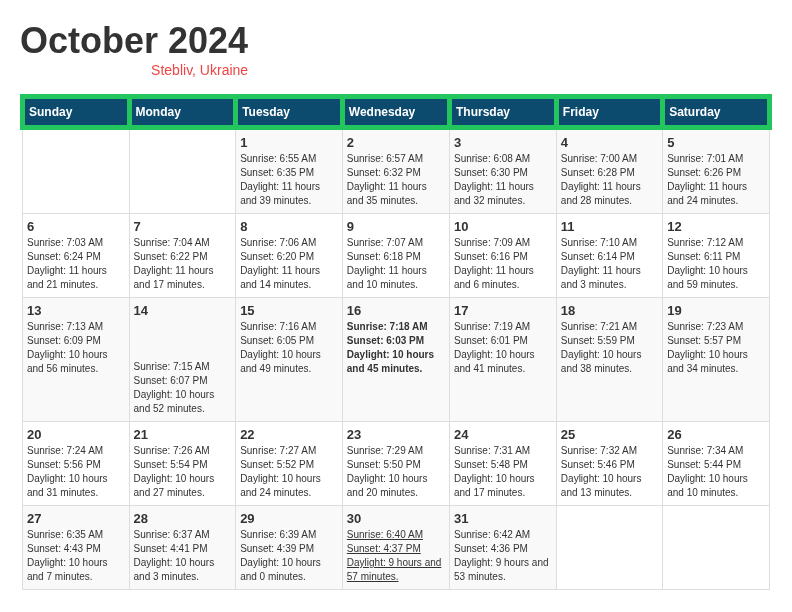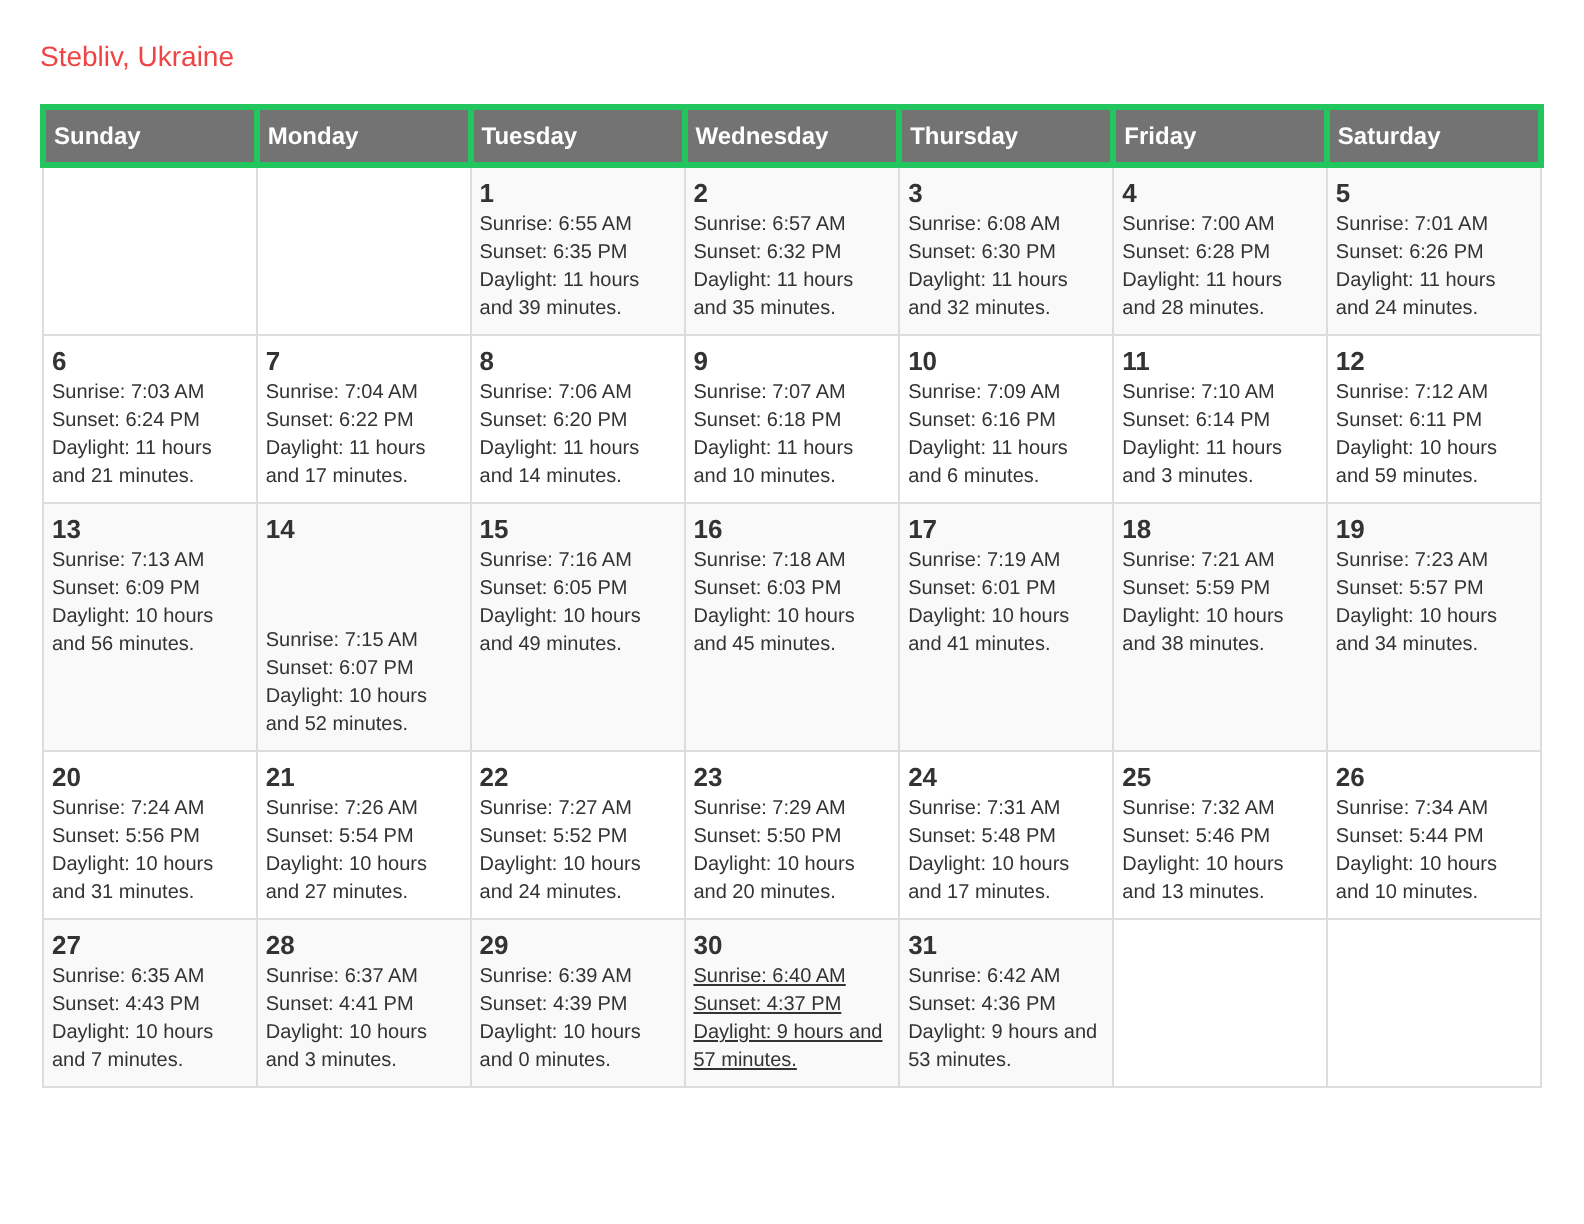--- a/index.html
+++ b/index.html
@@ -36,27 +36,27 @@
     .subtitle {
       font-size: 14px;
       color: #ef4444;
     }
     .calendar {
       width: 100%;
       border-collapse: collapse;
       font-size: 10.5px;
     }
     .calendar thead th {
-      background-color: #737373;
+      background-color: #0c4a6e;
       color: #fff;
       padding: 6px 4px;
       text-align: left;
       font-size: 12px;
       font-weight: bold;
-      border: 3px solid #22c55e;
+      border: 5px solid #22c55e;
     }
     .calendar tbody tr {
       border-bottom: 1px solid #ccc;
     }
     .calendar tbody td {
       vertical-align: top;
       padding: 5px 4px;
       border: 1px solid #ddd;
       width: 108px;
       min-height: 80px;
@@ -82,20 +82,21 @@
     }
     .empty-cell {
       background: #fff !important;
     }
   </style>
 </head>
 <body>
 
 <div class="header">
   <div class="title-block">
+    <div class="month-title">October 2024</div>
     <div class="subtitle">Stebliv, Ukraine</div>
   </div>
 </div>
 
 <table class="calendar">
   <thead>
     <tr>
     <th>Sunday</th>
         <th>Monday</th>
         <th>Tuesday</th>
@@ -198,21 +199,21 @@
 Daylight: 10 hours and 52 minutes.</div>
         </td>
         <td>
           <span class="day-number">15</span>
           <div class="day-info" style="white-space: pre-line;">Sunrise: 7:16 AM
 Sunset: 6:05 PM
 Daylight: 10 hours and 49 minutes.</div>
         </td>
         <td>
           <span class="day-number">16</span>
-          <div class="day-info" style="white-space: pre-line;">Sunrise: 7:18 AM
+          <div class="day-info" style="white-space: pre-line; font-weight: bold;">Sunrise: 7:18 AM
 Sunset: 6:03 PM
 Daylight: 10 hours and 45 minutes.</div>
         </td>
         <td>
           <span class="day-number">17</span>
           <div class="day-info" style="white-space: pre-line;">Sunrise: 7:19 AM
 Sunset: 6:01 PM
 Daylight: 10 hours and 41 minutes.</div>
         </td>
         <td>

